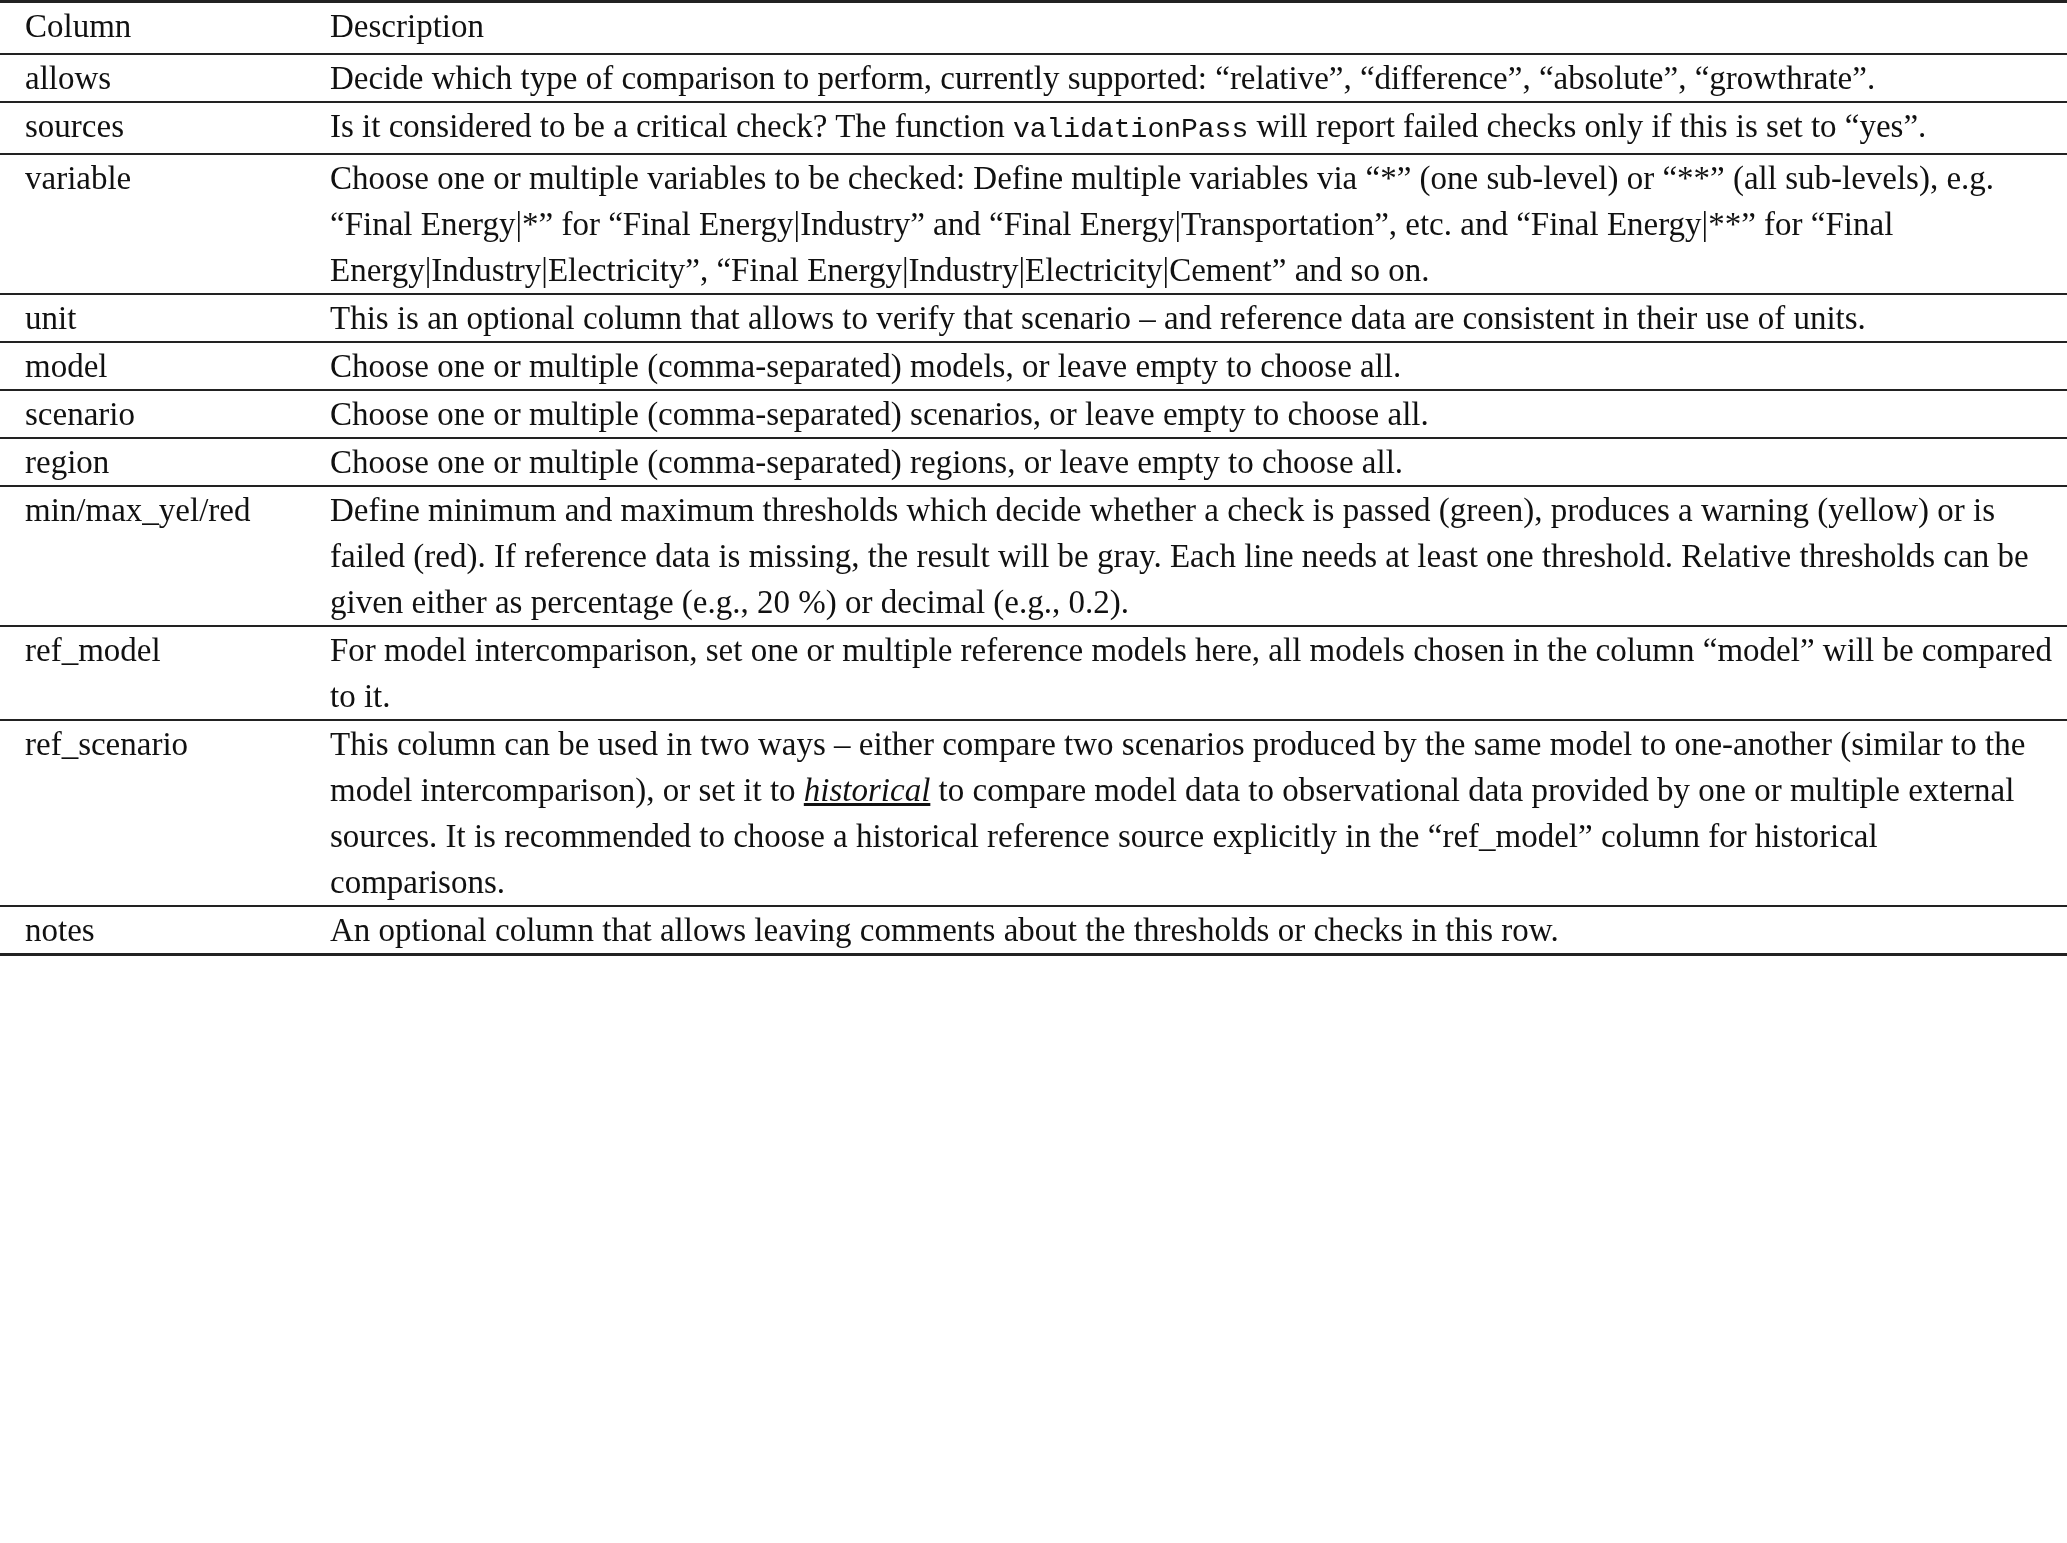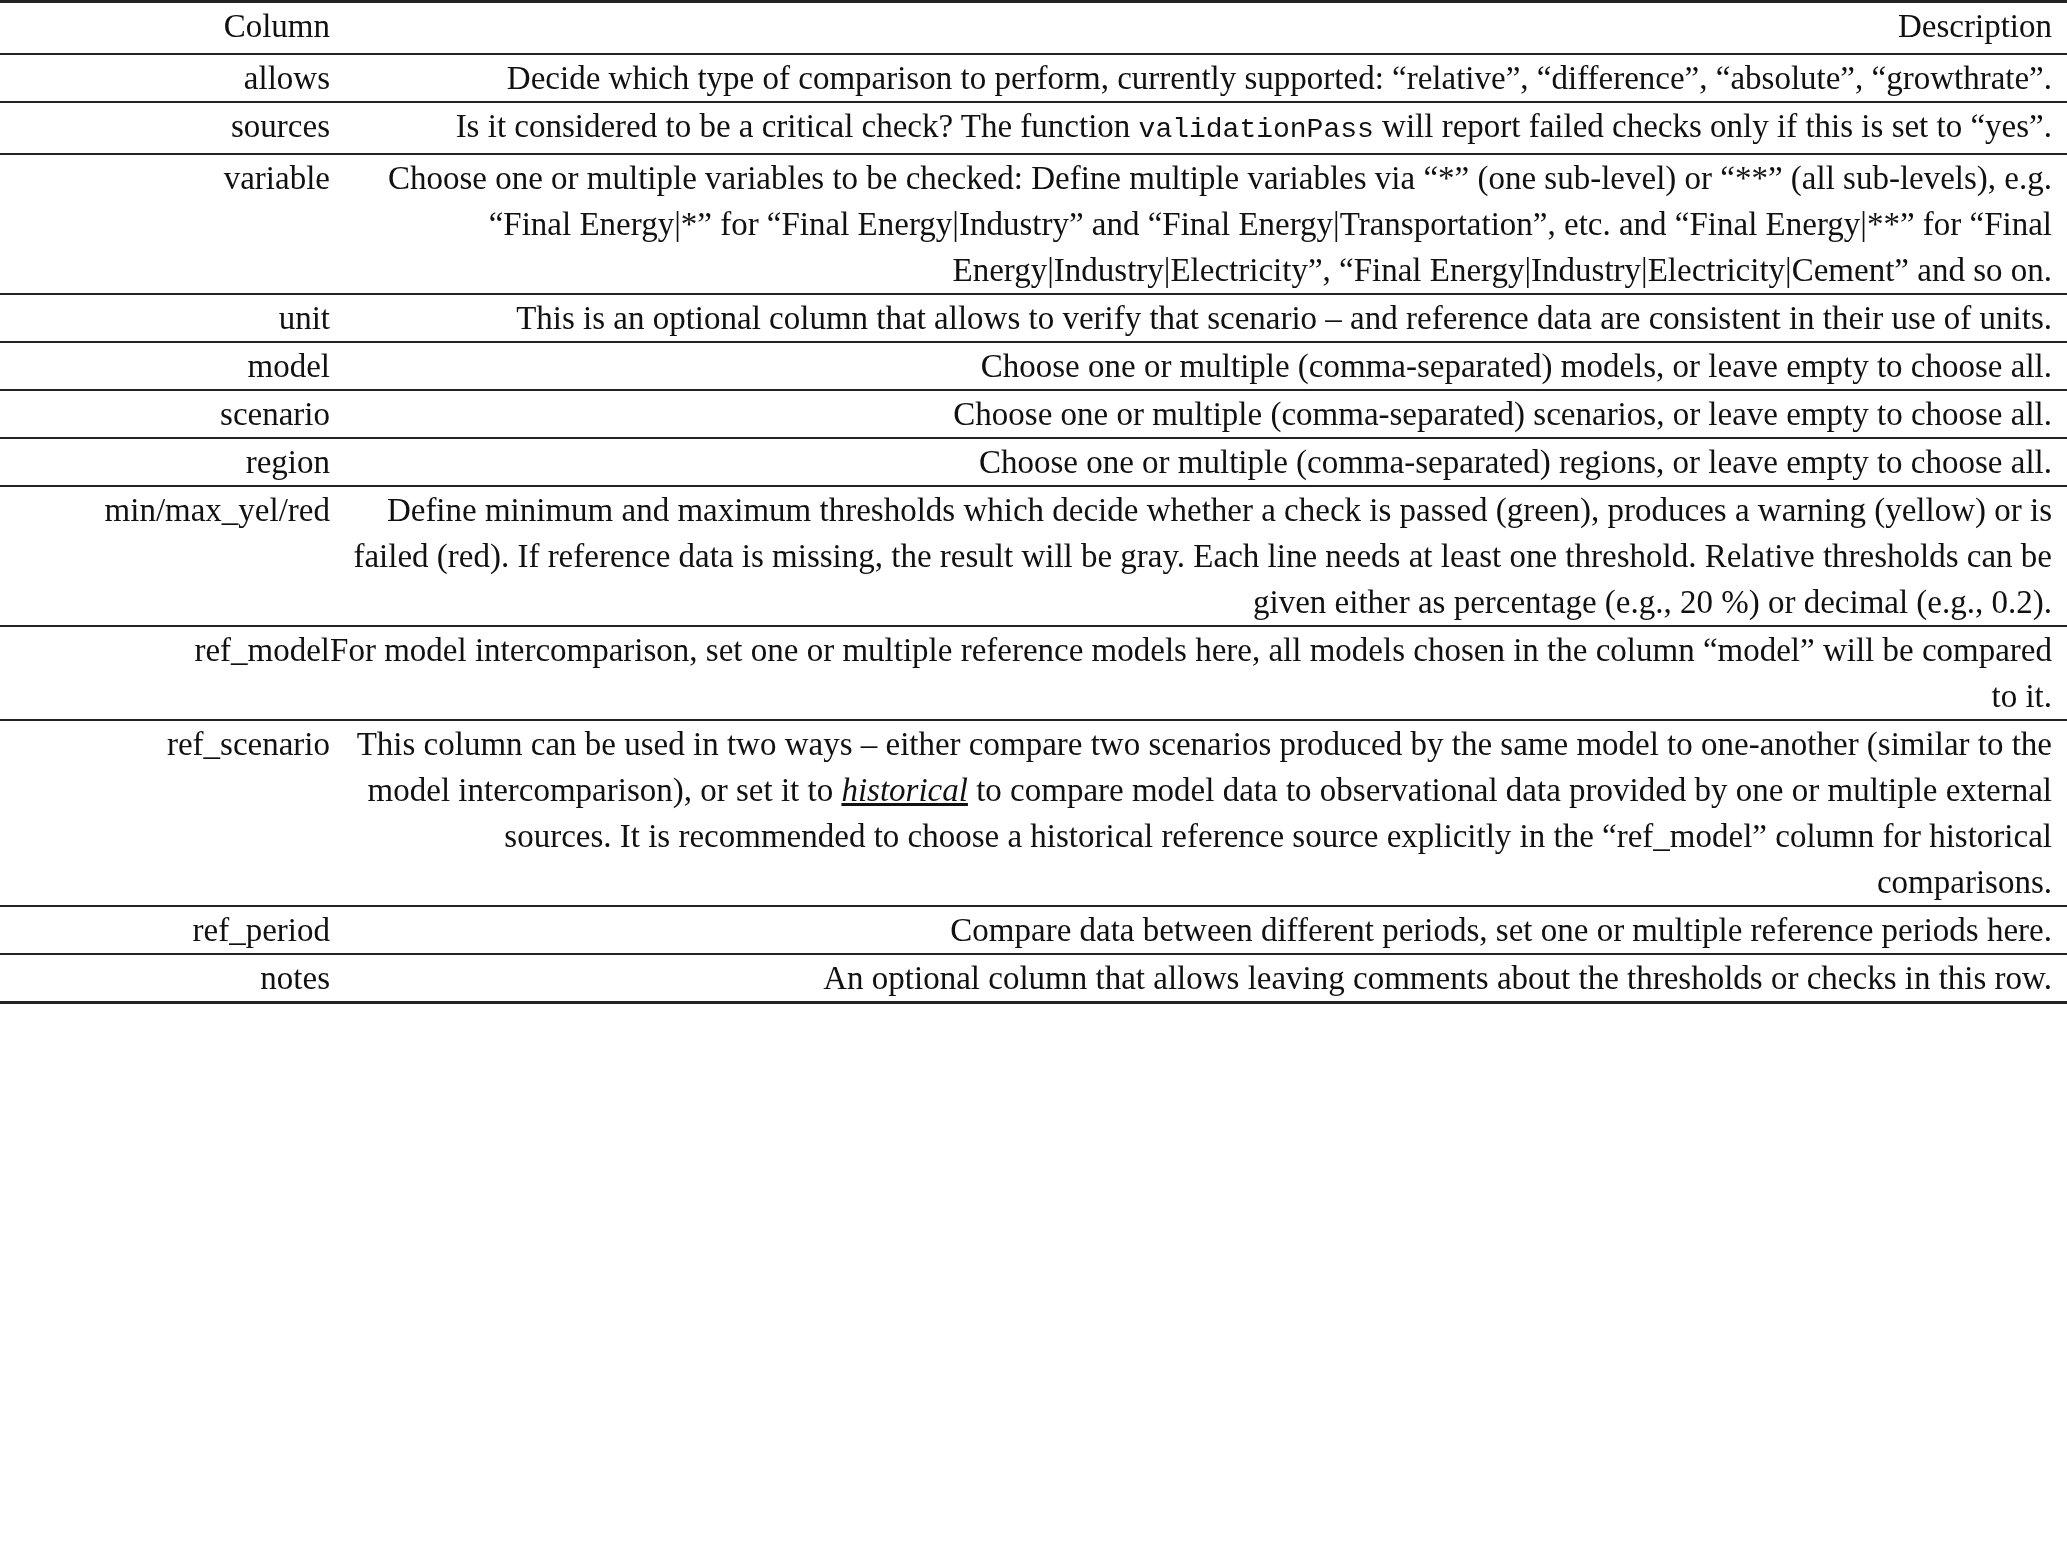--- a/index.html
+++ b/index.html
@@ -13,21 +13,21 @@
   table.doc-table {
     width: 2067px;
     border-collapse: collapse;
     table-layout: fixed;
     font-size: 33px;
     line-height: 46px;
   }
   table.doc-table col.c1 { width: 330px; }
   table.doc-table col.c2 { width: 1737px; }
   table.doc-table th, table.doc-table td {
-    text-align: right;
+    text-align: left;
     vertical-align: top;
     font-weight: normal;
     padding: 0 0 0 25px;
     margin-left: 20px;
   }
   table.doc-table td.desc, table.doc-table th.desc { padding-left: 0; padding-right: 15px; }
   thead tr { border-top: 3px solid #222; border-bottom: 2px solid #222; }
   thead th { padding-top: 10px; padding-bottom: 10px; height: 50px; }
   tbody tr { border-bottom: 2px solid #222; }
   tbody tr:last-child { border-bottom: 3px solid #222; }
@@ -84,21 +84,17 @@
     </tr>
     <tr>
       <td>ref_model</td>
       <td class="desc">For model intercomparison, set one or multiple reference models here, all models chosen in the column “model” will be compared to it.</td>
     </tr>
     <tr>
       <td>ref_scenario</td>
       <td class="desc"><span>This column can be used in two ways – either compare two scenarios produced by the same model to one-another (similar to the model intercomparison), or set it to </span><span class="ital">historical</span><span> to compare model data to observational data provided by one or multiple external sources. It is recommended to choose a historical reference source explicitly in the “ref_model” column for historical comparisons.</span></td>
     </tr>
     <tr>
-      <td>ref_period</td>
-      <td class="desc">Compare data between different periods, set one or multiple reference periods here.</td>
-    </tr>
-    <tr>
       <td>notes</td>
       <td class="desc">An optional column that allows leaving comments about the thresholds or checks in this row.</td>
     </tr>
   </tbody>
 </table>
 
 </body></html>

